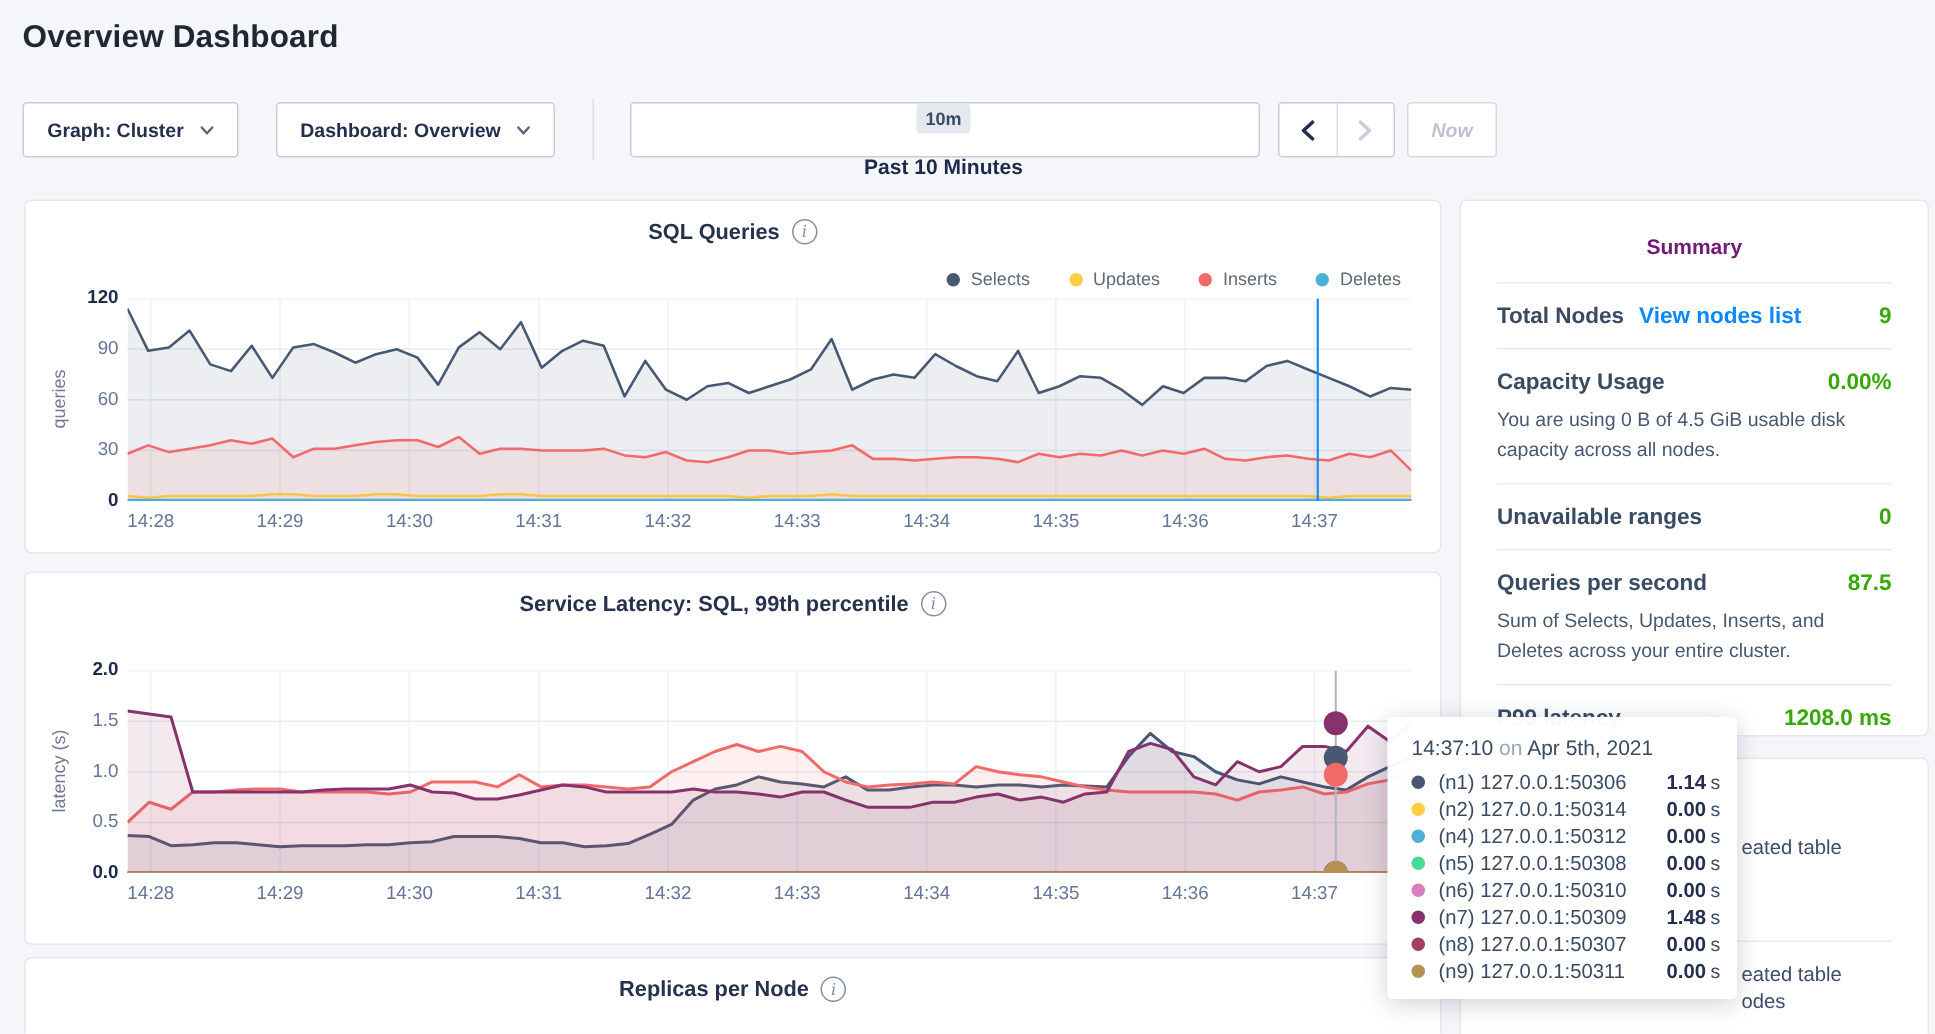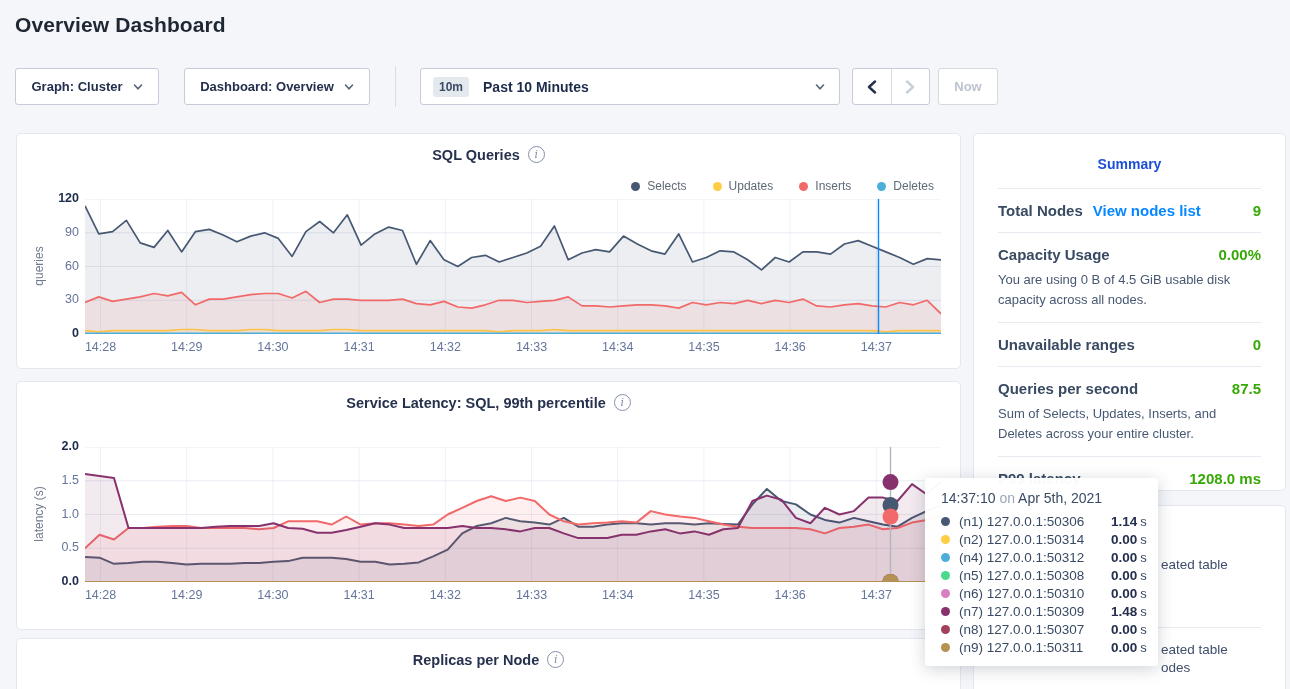--- a/index.html
+++ b/index.html
@@ -12,30 +12,30 @@
   
   .btn { position:absolute; top:68px; height:37px; background:#fff; border:1px solid #c6ccd8; border-radius:3px;
          display:flex; align-items:center; justify-content:center; gap:10px; cursor:pointer; }
   .btn-label { font-size:13px; font-weight:700; color:#242f4d; }
   .caret { width:10px; height:10px; }
   .btn-graph { left:15px; width:144px; }
   .btn-dashboard { left:184px; width:186px; }
   .controls-divider { position:absolute; left:395px; top:66px; width:1px; height:41px; background:#d9dde4; }
 
   .time-picker { position:absolute; left:420px; top:68px; width:420px; height:37px; background:#fff; border:1px solid #c6ccd8;
-                 border-radius:3px; display:flex; align-items:center; padding:0 14px 0 12px; gap:14px; cursor:pointer; }
+                 border-radius:3px; display:flex; align-items:center; padding:0 14px 0 12px; gap:14px; cursor:pointer;flex-direction:column; }
   .range-badge { background:#e4e9f0; border-radius:3px; font-size:12px; font-weight:700; color:#394a63; padding:3px 6px; }
   .range-label { font-size:14px; font-weight:700; color:#1c2b4a; flex:1; }
 
   .arrow-group { position:absolute; left:852px; top:68px; width:78px; height:37px; background:#fff; border:1px solid #c6ccd8;
                  border-radius:3px; display:flex; }
   .arrow-cell { flex:1; display:flex; align-items:center; justify-content:center; cursor:pointer; }
   .arrow-cell + .arrow-cell { border-left:1px solid #d9dde4; }
   .btn-now { left:938px; width:60px; border-color:#d5d9e0; }
-  .btn-now .btn-label { color:#bcc3cf; }
+  .btn-now .btn-label { color:#bcc3cf;font-style:italic; }
 
   
   .card { position:absolute; background:#fff; border:1px solid #e4e8ee; border-radius:5px; }
   .card-sql { left:16px; top:133px; width:945px; height:236px; }
   .card-lat { left:16px; top:381px; width:945px; height:249px; }
   .card-rep { left:16px; top:638px; width:945px; height:160px; }
   .card-summary { left:973px; top:133px; width:313px; height:358px; }
   .card-events { left:973px; top:505px; width:313px; height:240px; }
 
   .chart-head { position:absolute; top:12px; left:0; right:0; display:flex; align-items:center; justify-content:center; gap:8px; }
@@ -50,21 +50,21 @@
 
   .plot-svg { position:absolute; left:68px; top:65px; width:856px; height:135px; overflow:hidden; }
   .y-axis-label { position:absolute; left:22px; top:132px; transform:translate(-50%,-50%) rotate(-90deg);
                   font-size:12px; color:#71798f; white-space:nowrap; }
   .x-tick { position:absolute; top:206px; width:56px; text-align:center; font-size:12.5px; color:#65759b; }
   .y-tick { position:absolute; left:6px; width:56px; text-align:right; font-size:12.5px; color:#65759b; }
   .tick-bold { font-weight:700; color:#1c2b4a; }
 
   
   .card-summary { padding:16px 24px 12px; }
-  .summary-heading { text-align:center; font-size:14px; font-weight:700; color:#1d4ed8; padding:6px 0 16px; }
+  .summary-heading { text-align:center; font-size:14px; font-weight:700; color:#701a75; padding:6px 0 16px; }
   .sum-row { padding:13px 0; border-top:1px solid #e7eaf0; }
   .sum-row:first-of-type { border-top:none; }
   .sum-top { display:flex; align-items:flex-start; }
   .sum-label { font-size:15px; font-weight:700; color:#394a63; }
   .sum-link { font-size:15px; font-weight:700; color:#0788ff; margin-left:10px; cursor:pointer; }
   .sum-value { margin-left:auto; font-size:15px; font-weight:700; color:#37a806; }
   .sum-desc { font-size:13px; color:#475872; line-height:1.5; margin-top:7px; }
 
   
   .event-frag { position:absolute; left:187px; font-size:13.5px; color:#3f4d6b; white-space:nowrap; }

